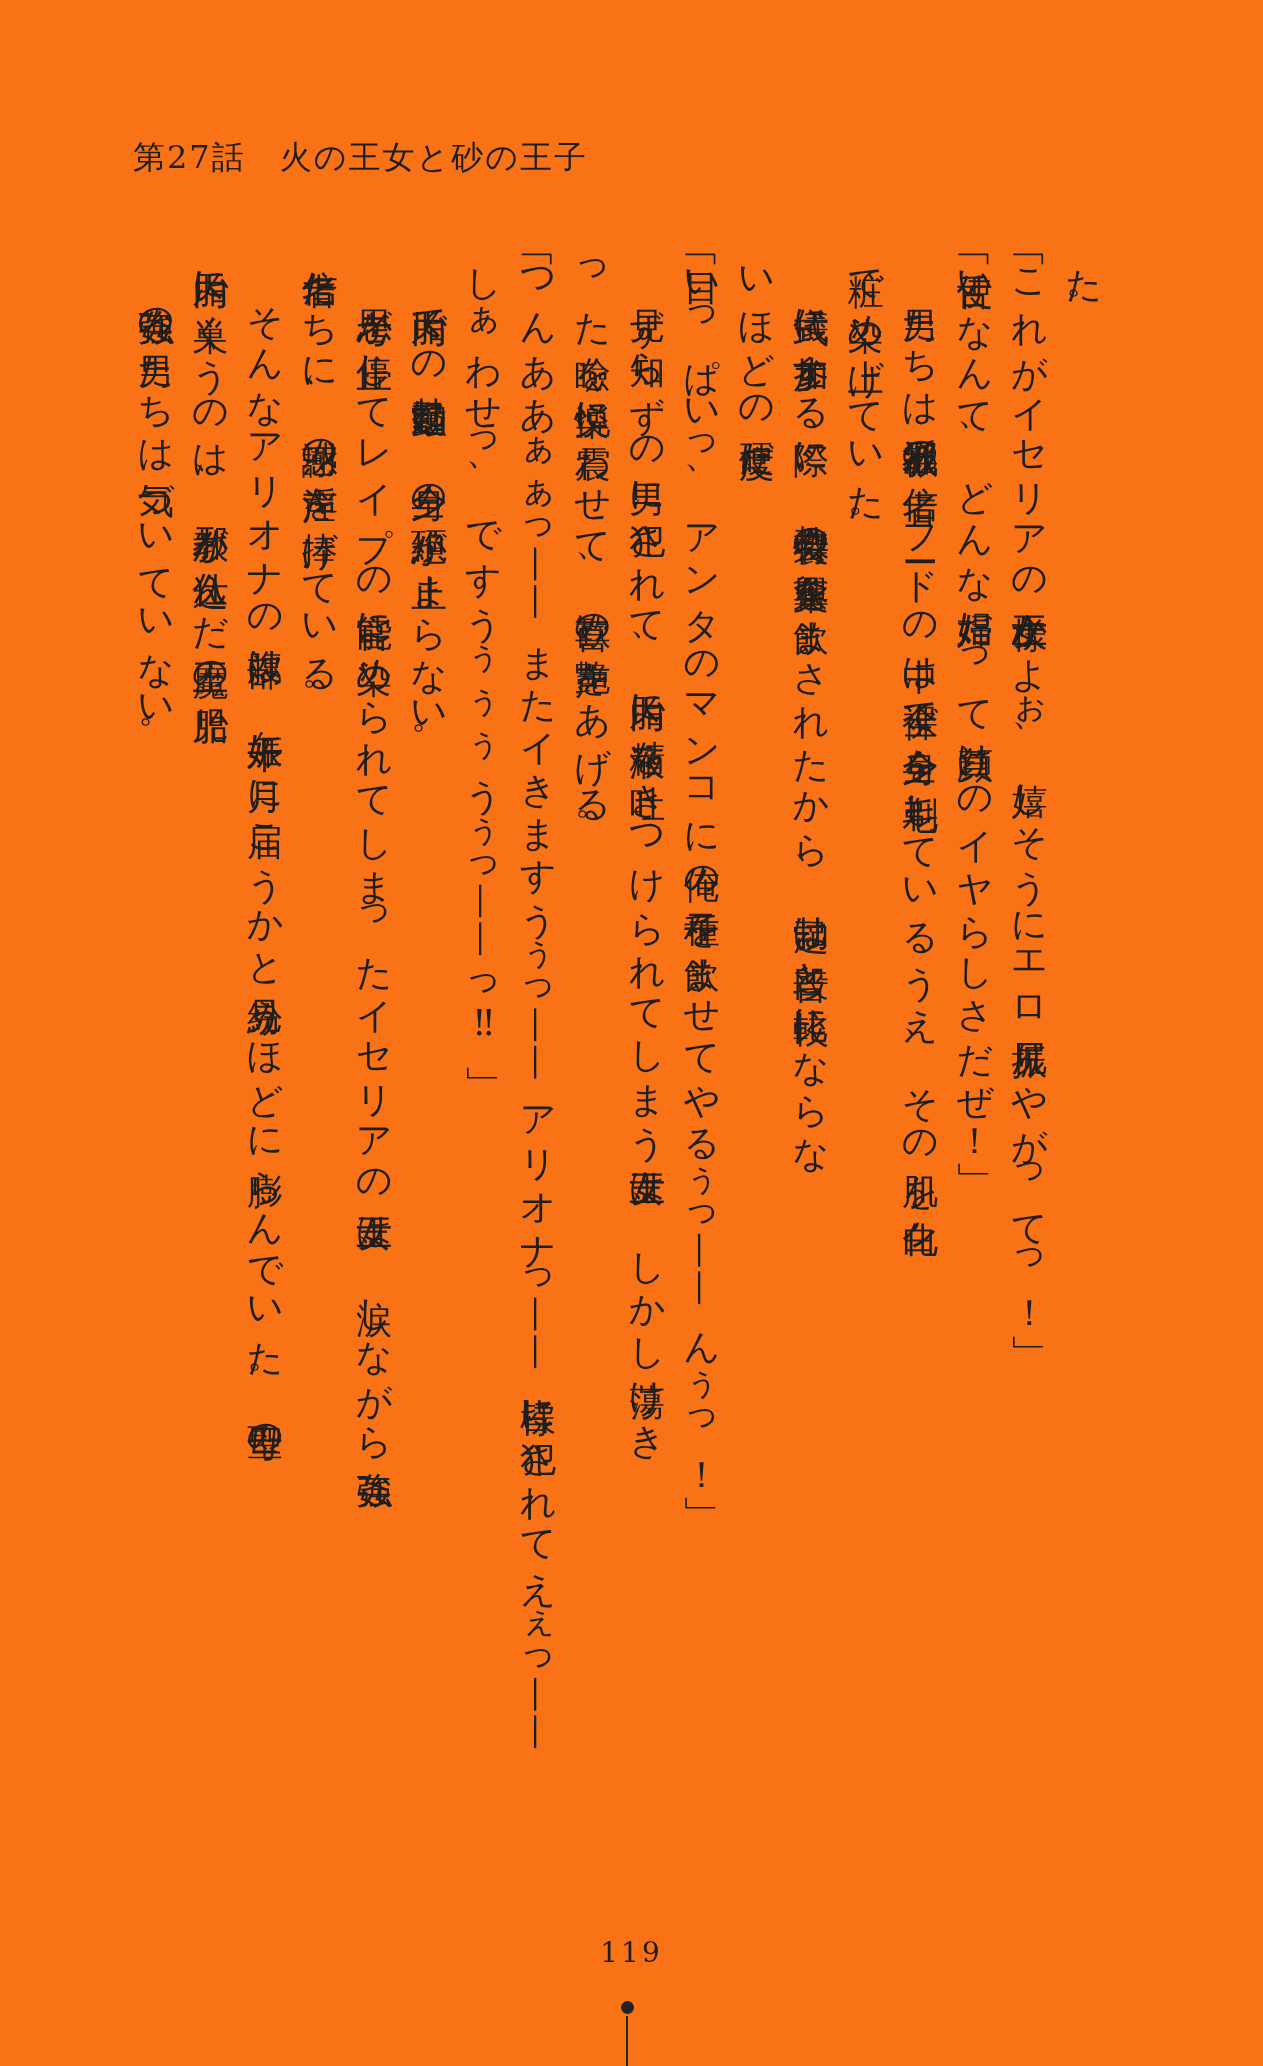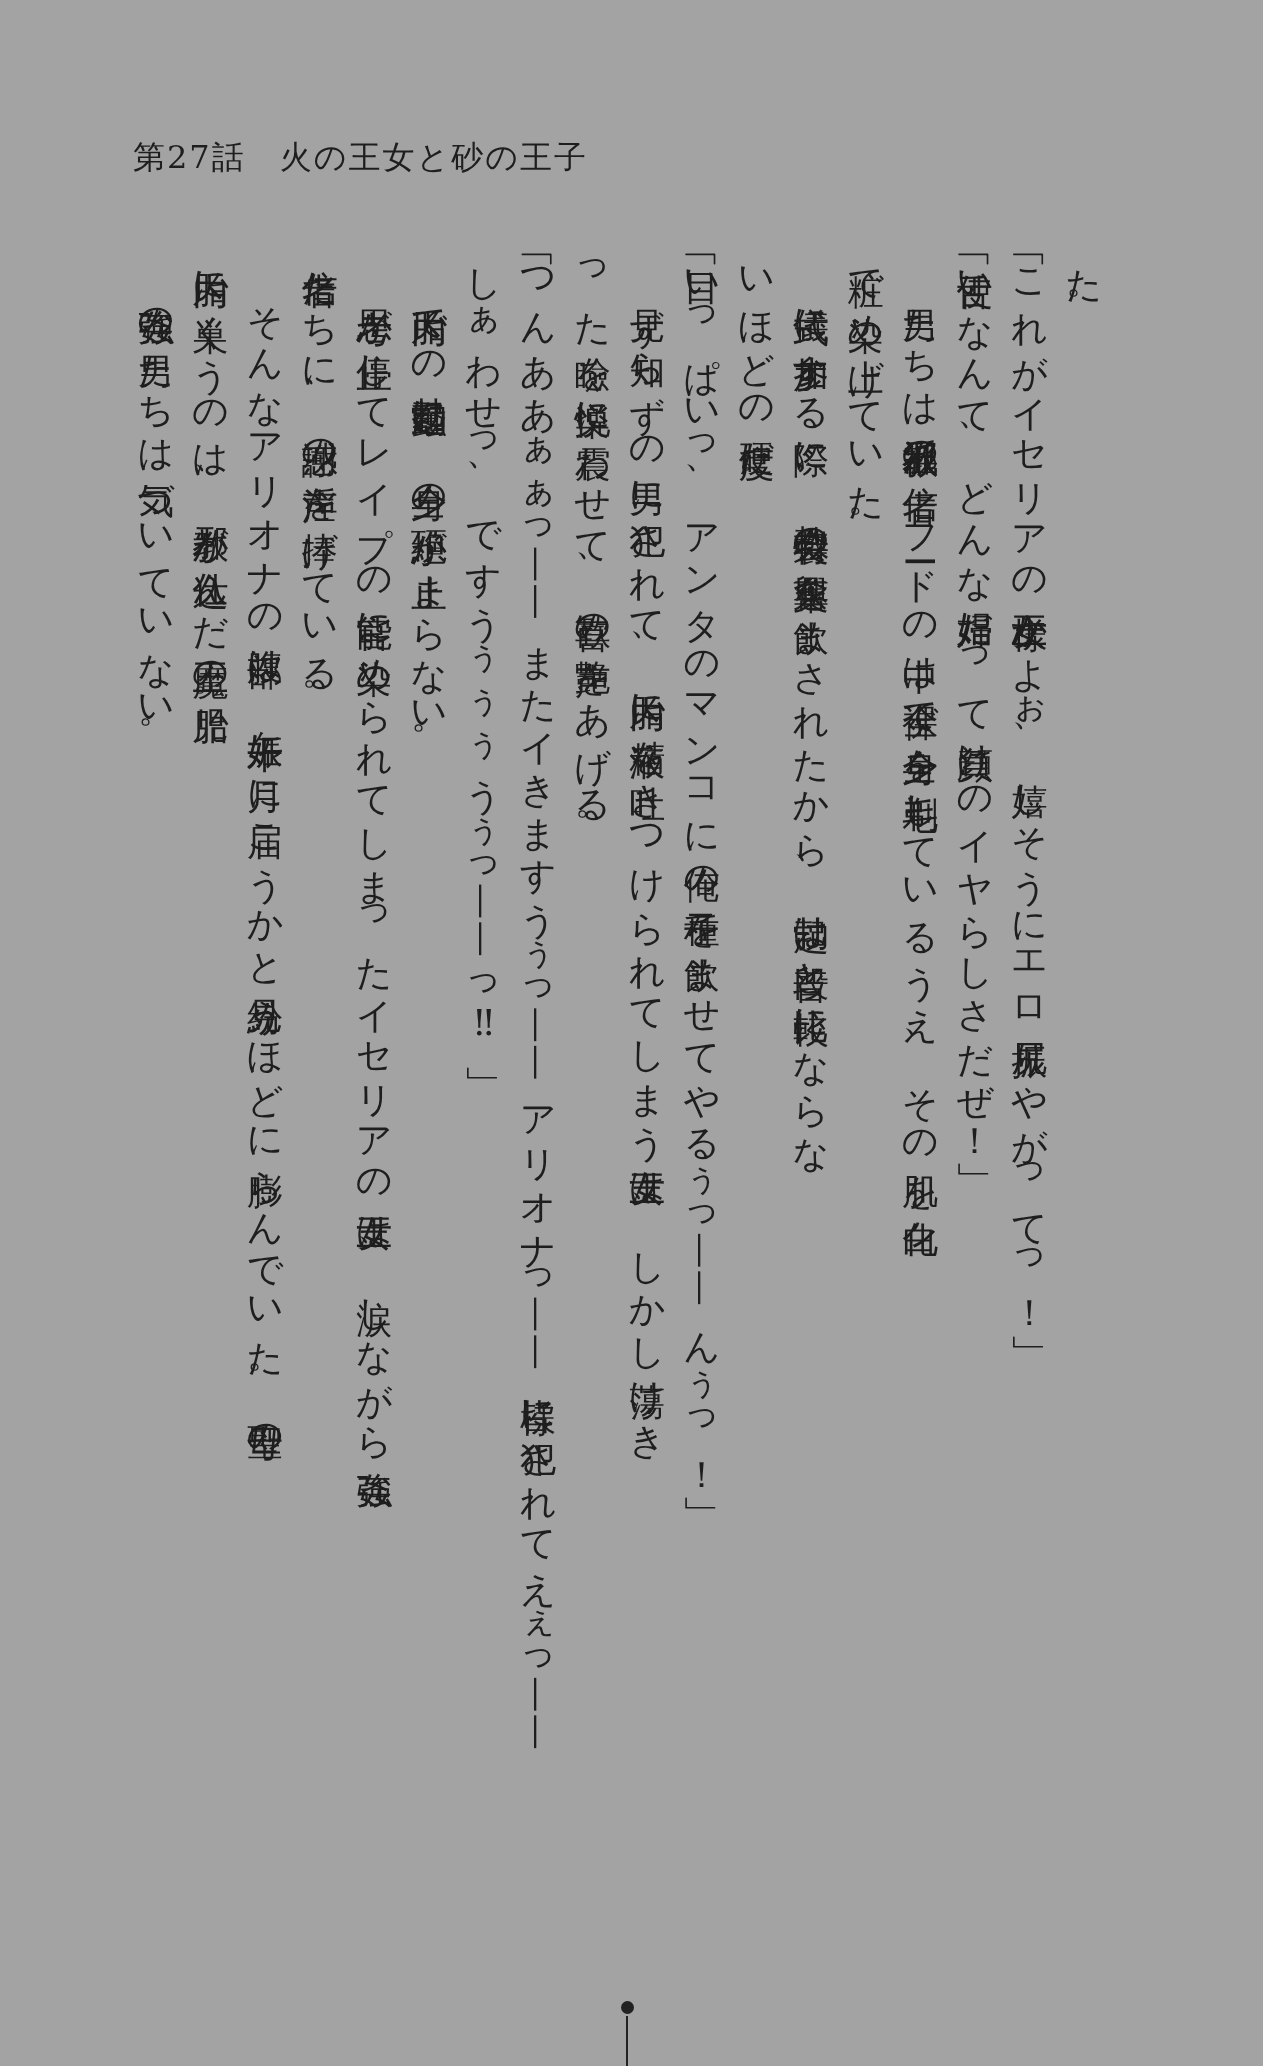--- a/index.html
+++ b/index.html
@@ -1,20 +1,20 @@
 <!DOCTYPE html>
 <html lang="ja"><head>
 <meta charset="utf-8">
 <style>
   html, body { margin: 0; padding: 0; }
   .page {
     position: relative;
     width: 1263px;
     height: 2066px;
-    background: #a3a3a3;
+    background: #f97316;
     font-family: "DejaVu Serif", "Liberation Serif", serif;
     color: #1e1e1e;
     overflow: hidden;
   }
   .chapter-header {
     position: absolute;
     left: 133px;
     top: 136px;
     font-size: 32px;
     letter-spacing: 2px;
@@ -84,17 +84,18 @@
     <div class="line">「つんああぁぁっ——またイきますうぅっ——アリオナっ——皆様に犯されてえぇっ——</div>
     <div class="line">しぁわせっ、ですうぅぅぅうぅっ——っ‼」</div>
     <div class="line">　胎内での勃起蠢動に、全身の絶頂が止まらない。</div>
     <div class="line">　思考が停止してレイプの官能に染められてしまったイセリアの女王は、涙しながら強姦</div>
     <div class="line">信者たちに、感謝の淫声を捧げている。</div>
     <div class="line">　そんなアリオナの腹部は、妊娠十ヶ月に届こうかと見紛うほどに膨らんでいた。聖母の</div>
     <div class="line">胎内に巣くうのは、邪教が仕込んだ魔王の胎児。</div>
     <div class="line">　強姦の男たちは気づいていない。</div>
   </div>
 
+  <div class="page-number">119</div>
 
   <div class="ornament-dot"></div>
   <div class="ornament-line"></div>
 
 </div>
 
 </body></html>

